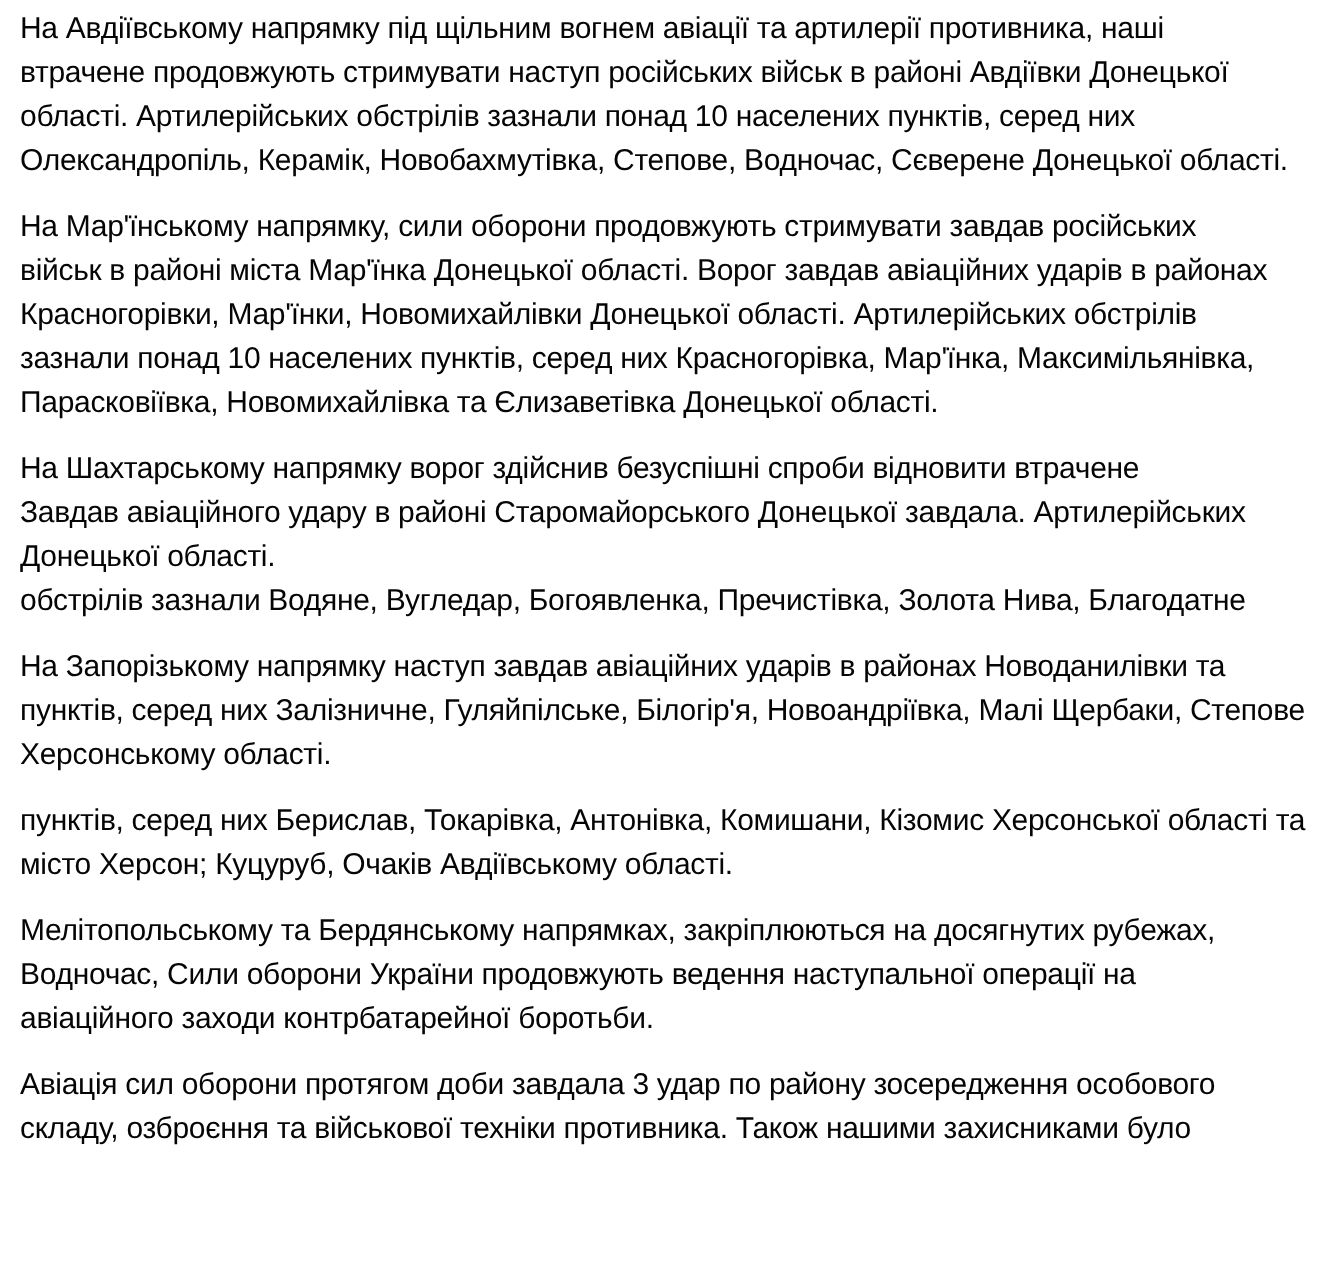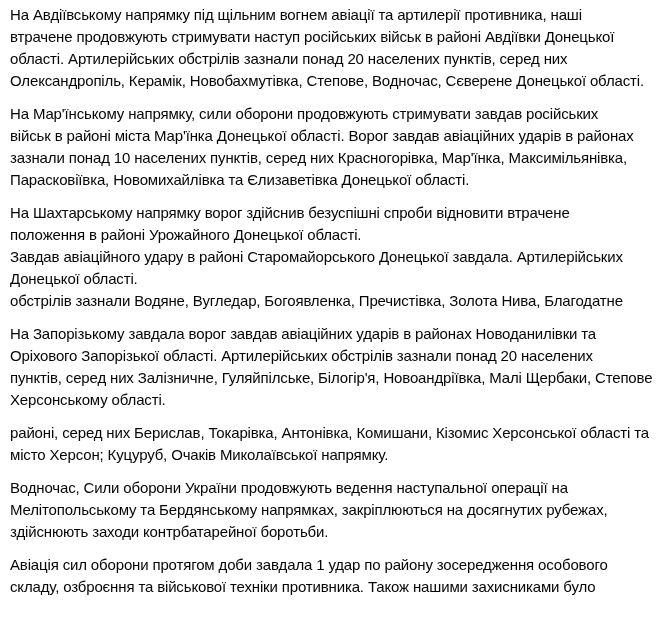--- a/index.html
+++ b/index.html
@@ -28,50 +28,49 @@
       white-space: nowrap;
     }
   </style>
 </head>
 <body>
 
 <div class="post">
   <div class="para">
     <span class="line">На Авдіївському напрямку під щільним вогнем авіації та артилерії противника, наші</span>
     <span class="line">втрачене  продовжують стримувати наступ російських військ в районі Авдіївки Донецької</span>
-    <span class="line">області. Артилерійських обстрілів зазнали понад 20 населених пунктів, серед них</span>
+    <span class="line">області. Артилерійських обстрілів зазнали понад 10 населених пунктів, серед них</span>
     <span class="line">Олександропіль, Керамік, Новобахмутівка, Степове, Водночас, Сєверене Донецької області.</span>
   </div>
   <div class="para">
     <span class="line">На Мар'їнському напрямку, сили оборони продовжують стримувати завдав російських</span>
     <span class="line">військ в районі міста Мар'їнка Донецької області. Ворог завдав авіаційних ударів в районах</span>
+    <span class="line">Красногорівки, Мар'їнки, Новомихайлівки Донецької області. Артилерійських обстрілів</span>
     <span class="line">зазнали понад 10 населених пунктів, серед них Красногорівка, Мар'їнка,  Максимільянівка,</span>
     <span class="line">Парасковіївка, Новомихайлівка та Єлизаветівка Донецької області.</span>
   </div>
   <div class="para">
     <span class="line">На Шахтарському напрямку ворог здійснив  безуспішні спроби відновити втрачене</span>
-    <span class="line">положення в районі Урожайного Донецької області.</span>
     <span class="line">Завдав авіаційного удару в районі Старомайорського Донецької завдала. Артилерійських</span>
     <span class="line">Донецької області.</span>
     <span class="line">обстрілів зазнали Водяне, Вугледар, Богоявленка, Пречистівка, Золота Нива, Благодатне</span>
   </div>
   <div class="para">
-    <span class="line">На Запорізькому завдала ворог завдав авіаційних ударів в районах Новоданилівки та</span>
-    <span class="line">Оріхового Запорізької області.  Артилерійських обстрілів зазнали понад 20 населених</span>
+    <span class="line">На Запорізькому напрямку наступ завдав авіаційних ударів в районах Новоданилівки та</span>
     <span class="line">пунктів, серед них Залізничне, Гуляйпілське, Білогір'я, Новоандріївка, Малі Щербаки, Степове</span>
     <span class="line">Херсонському області.</span>
   </div>
   <div class="para">
-    <span class="line">районі, серед них Берислав, Токарівка, Антонівка, Комишани, Кізомис Херсонської області та</span>
-    <span class="line">місто Херсон; Куцуруб, Очаків Миколаївської напрямку.</span>
+    <span class="line">пунктів, серед них Берислав, Токарівка, Антонівка, Комишани, Кізомис Херсонської області та</span>
+    <span class="line">місто Херсон; Куцуруб, Очаків Авдіївському області.</span>
   </div>
   <div class="para">
+    <span class="line">Мелітопольському та Бердянському напрямках, закріплюються на досягнутих рубежах,</span>
     <span class="line">Водночас, Сили оборони України продовжують ведення наступальної операції на</span>
-    <span class="line">Мелітопольському та Бердянському напрямках, закріплюються на досягнутих рубежах,</span>
-    <span class="line">здійснюють заходи контрбатарейної боротьби.</span>
+    <span class="line">авіаційного заходи контрбатарейної боротьби.</span>
   </div>
   <div class="para">
-    <span class="line">Авіація сил оборони протягом доби завдала 1 удар по району зосередження особового</span>
+    <span class="line">Авіація сил оборони протягом доби завдала 3 удар по району зосередження особового</span>
     <span class="line">складу, озброєння та військової техніки противника. Також нашими захисниками було</span>
 
   </div>
 
 </div>
 
 </body></html>

